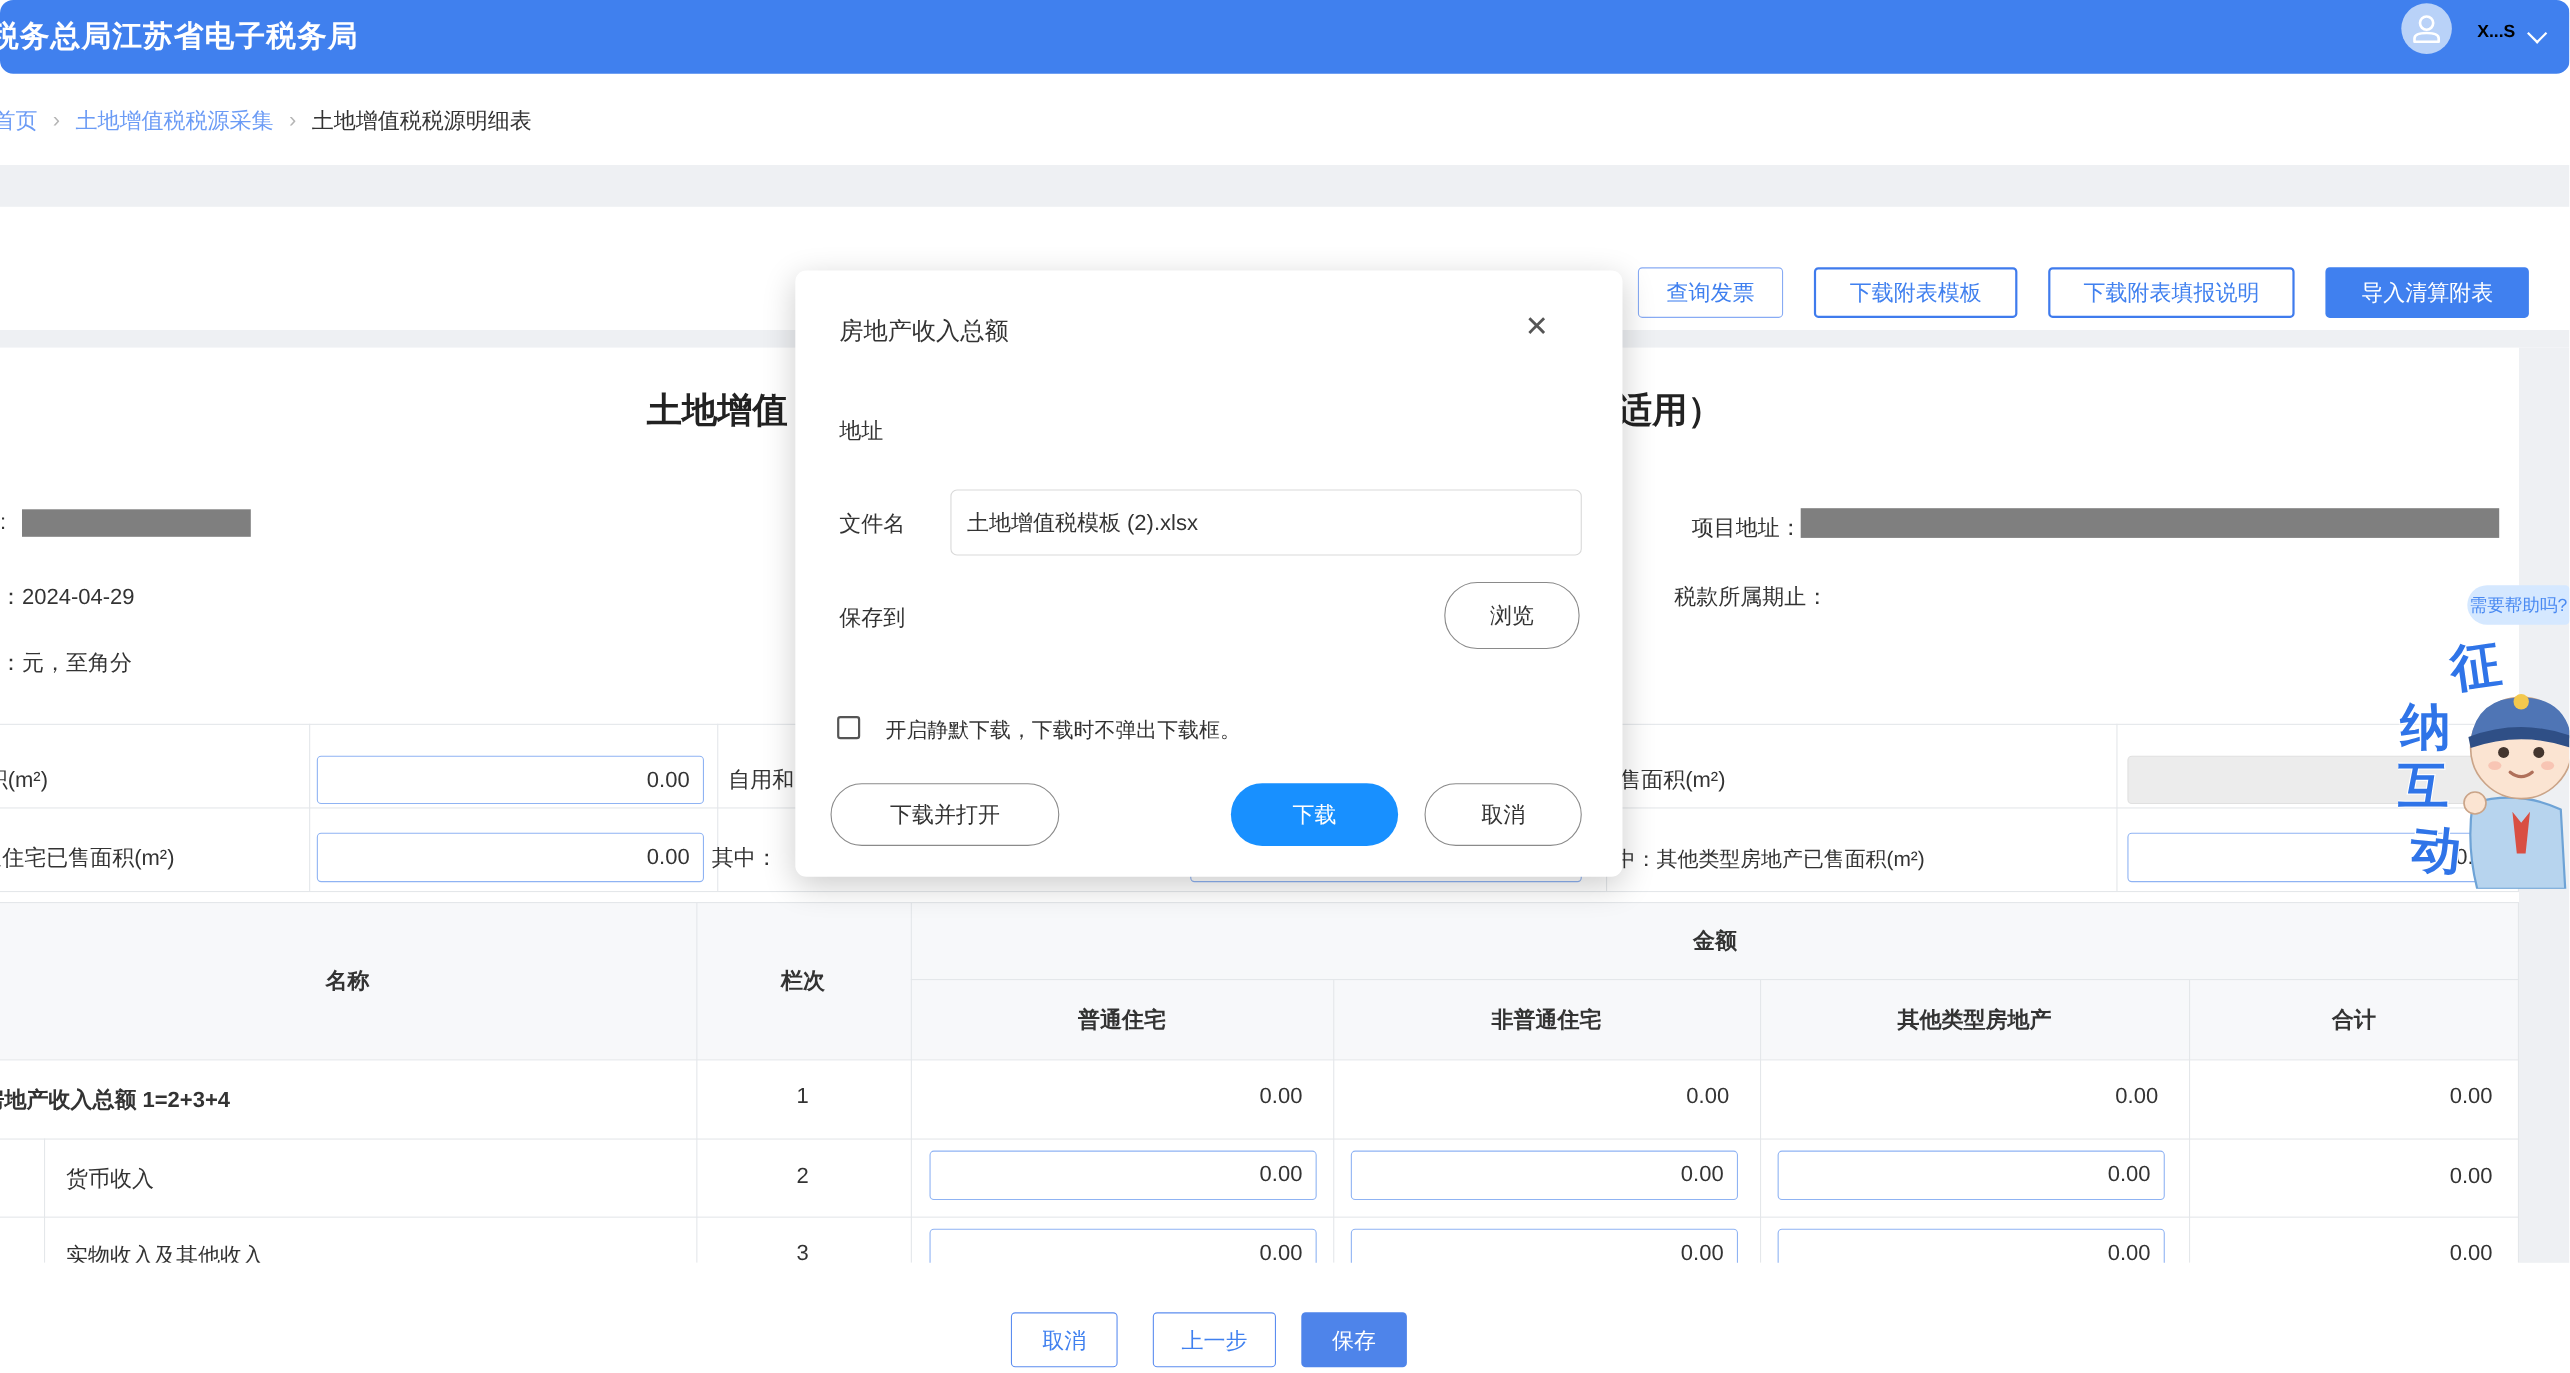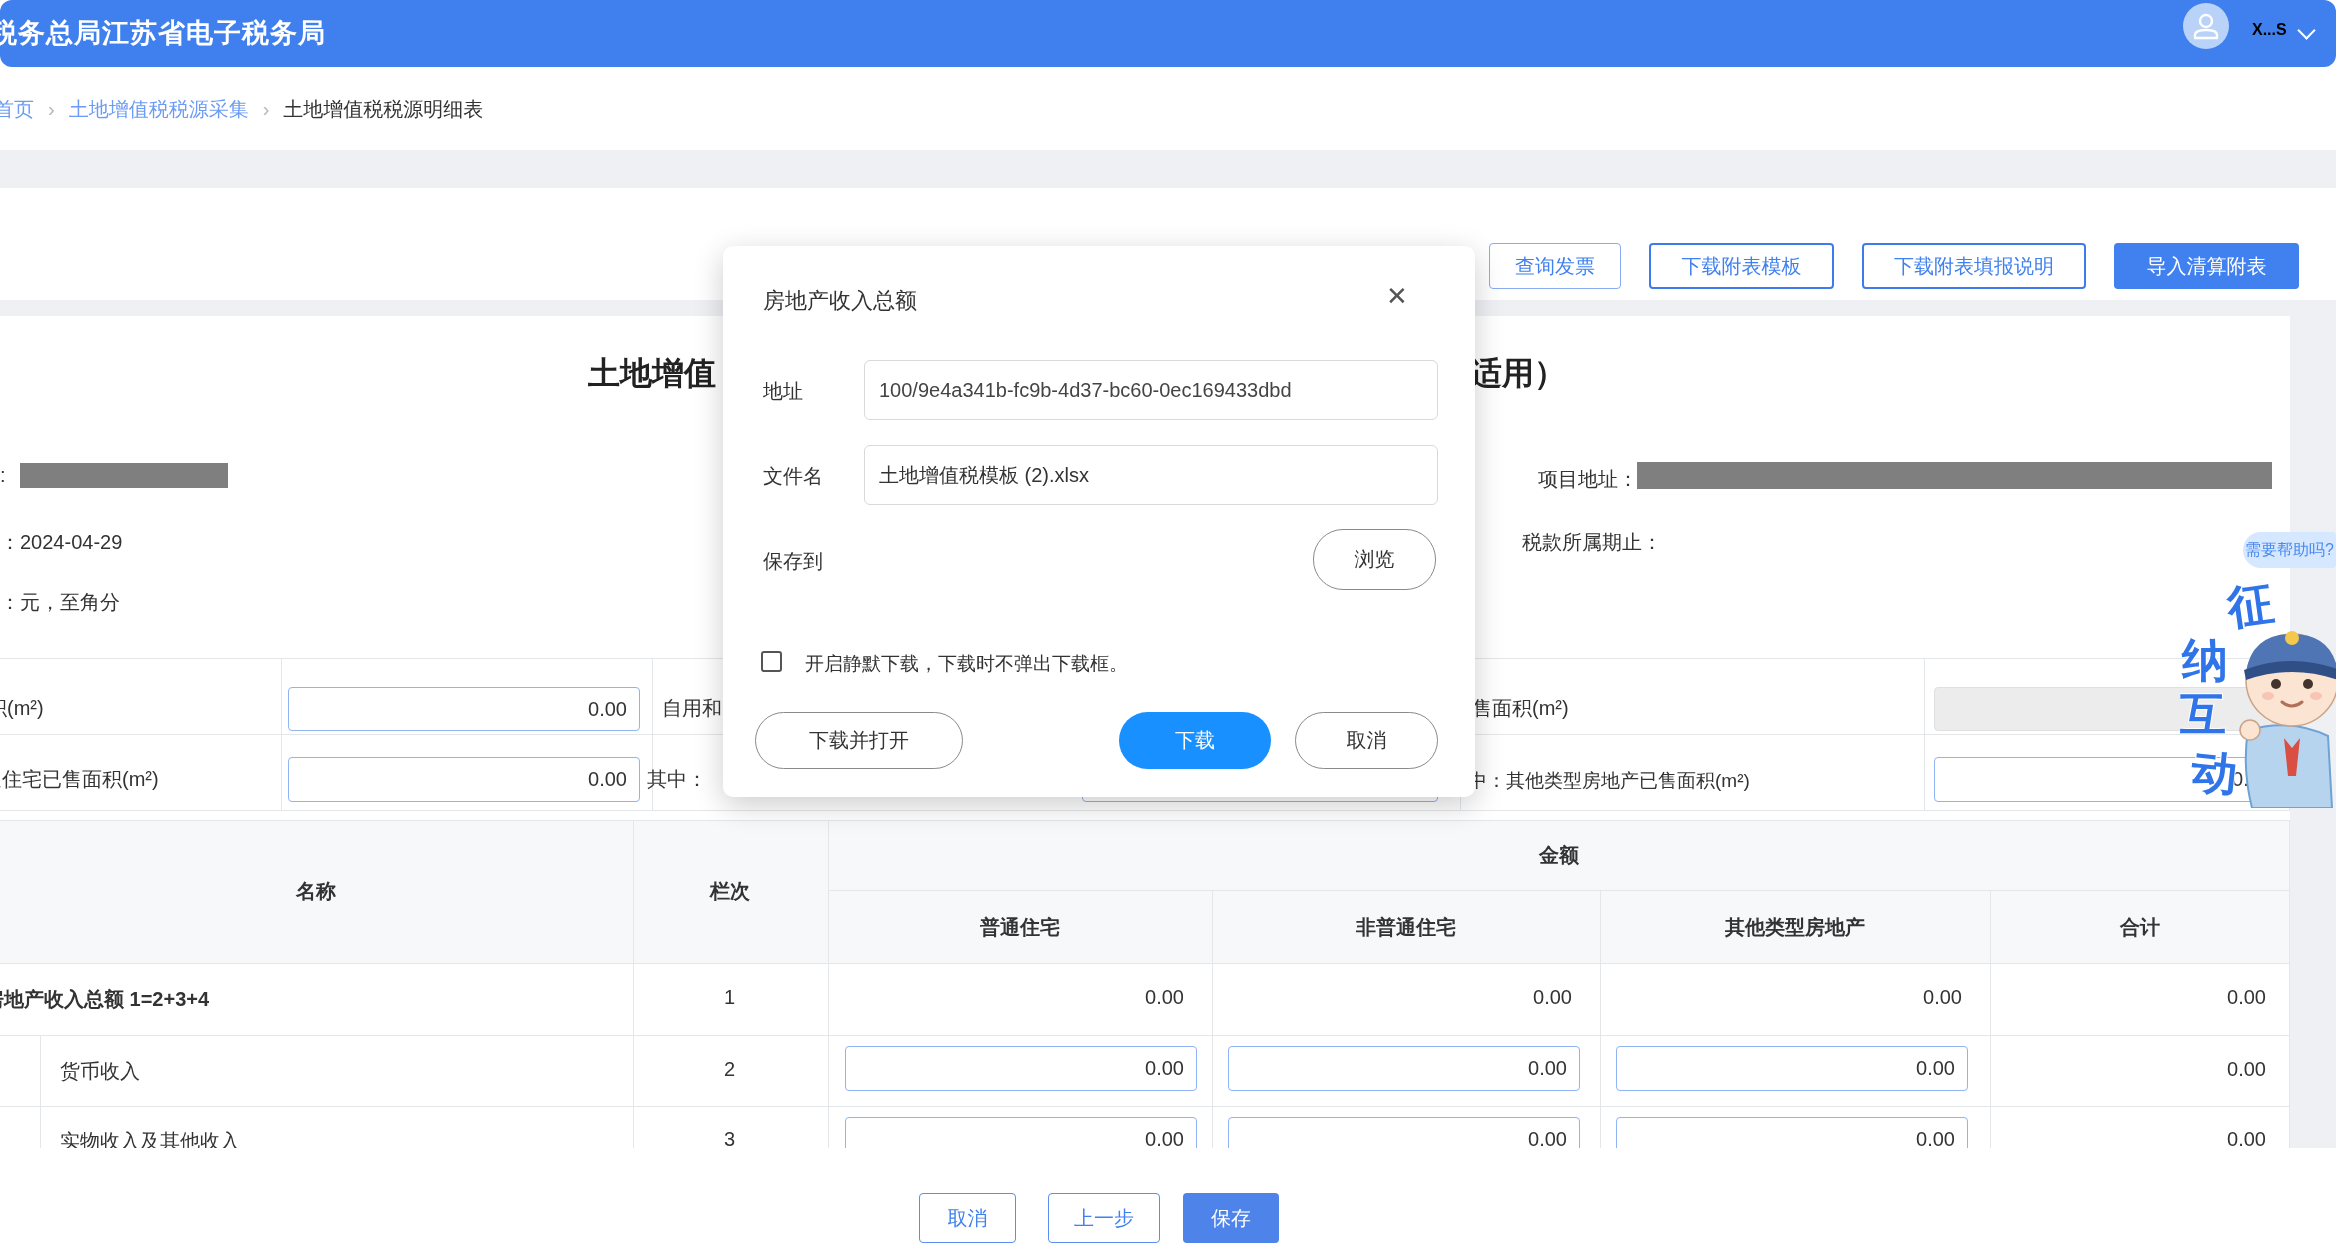--- a/index.html
+++ b/index.html
@@ -220,21 +220,20 @@
       <text x="0" y="150" font-size="46" font-weight="bold" fill="#2f74e8" stroke="#ffffff" stroke-width="2" paint-order="stroke" font-family="'Liberation Sans','DejaVu Sans',sans-serif">互</text>
       <text x="10" y="206" font-size="46" font-weight="bold" fill="#2f74e8" stroke="#ffffff" stroke-width="2" paint-order="stroke" font-family="'Liberation Sans','DejaVu Sans',sans-serif" transform="rotate(6 10 206)">动</text>
     </svg>
   </div>
 
   <div class="abs dialog">
     <div class="abs dlg-title">房地产收入总额</div>
     <div class="abs dlg-close">✕</div>
 
     <div class="abs dlg-label" style="left:40px;top:132px;">地址</div>
-    <input class="dlg-input" style="top: 114px;" value="100/9e4a341b-fc9b-4d37-bc60-0ec169433dbd">
 
     <div class="abs dlg-label" style="left:40px;top:217px;">文件名</div>
     <input class="dlg-input" style="top: 199px; color: rgb(51, 51, 51);" value="土地增值税模板 (2).xlsx">
 
     <div class="abs dlg-label" style="left:40px;top:302px;">保存到</div>
     <div class="abs pill" style="left:590px;top:283px;width:123px;height:61px;">浏览</div>
 
     <div class="abs checkbox"></div>
     <div class="abs dlg-label" style="left:82px;top:405px;font-size:19px;">开启静默下载，下载时不弹出下载框。</div>
 

